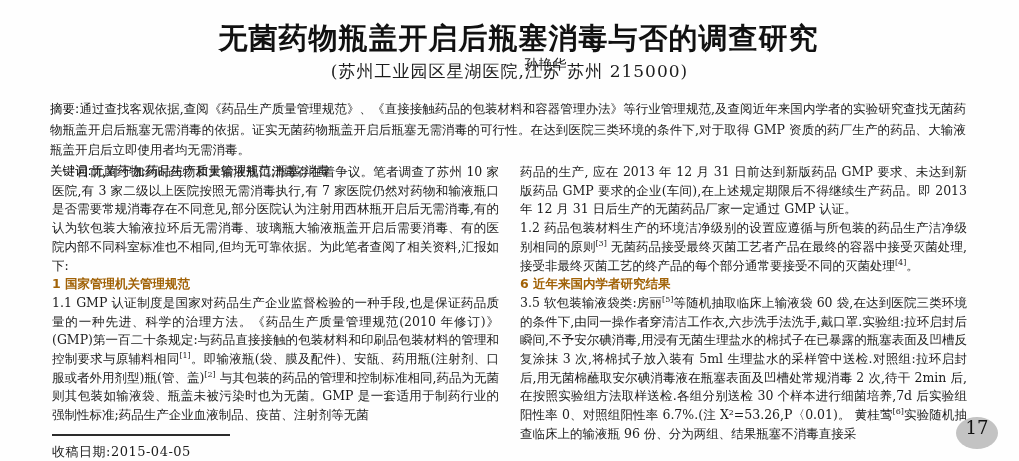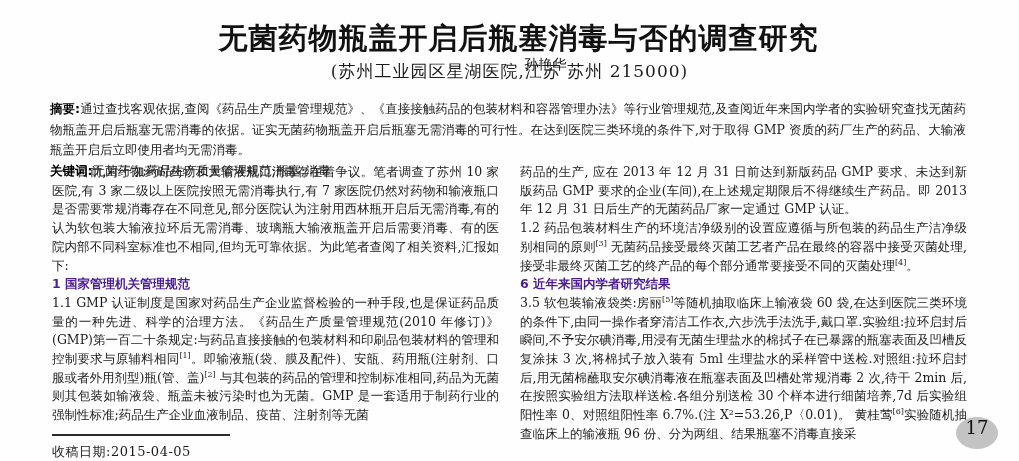--- a/index.html
+++ b/index.html
@@ -51,21 +51,21 @@
     position: absolute;
     top: 99px;
     left: 50px;
     width: 916px;
     font-size: 12.5px;
     line-height: 20.5px;
     text-align: justify;
   }
   .blabel {
     font-family: "DejaVu Sans", "Liberation Sans", sans-serif;
-    font-weight: 700;
+    font-weight: 400;
     color: #000;
   }
   .keywords-line {
     margin-top: 0px;
   }
   .columns {
     position: absolute;
     top: 163px;
     left: 52px;
     width: 915px;
@@ -77,21 +77,21 @@
     line-height: 18.7px;
     text-align: justify;
   }
   .col-left  { width: 447px; }
   .col-right { width: 447px; }
   .col p { margin: 0; }
   .indent { text-indent: 2em; }
   .heading {
     font-family: "DejaVu Sans", "Liberation Sans", sans-serif;
     font-weight: 700;
-    color: #4c1d95;
+    color: #a16207;
     text-align: left;
   }
   sup {
     font-size: 8px;
     line-height: 0;
   }
   .footnote {
     margin-top: 9px;
   }
   .footnote-rule {

